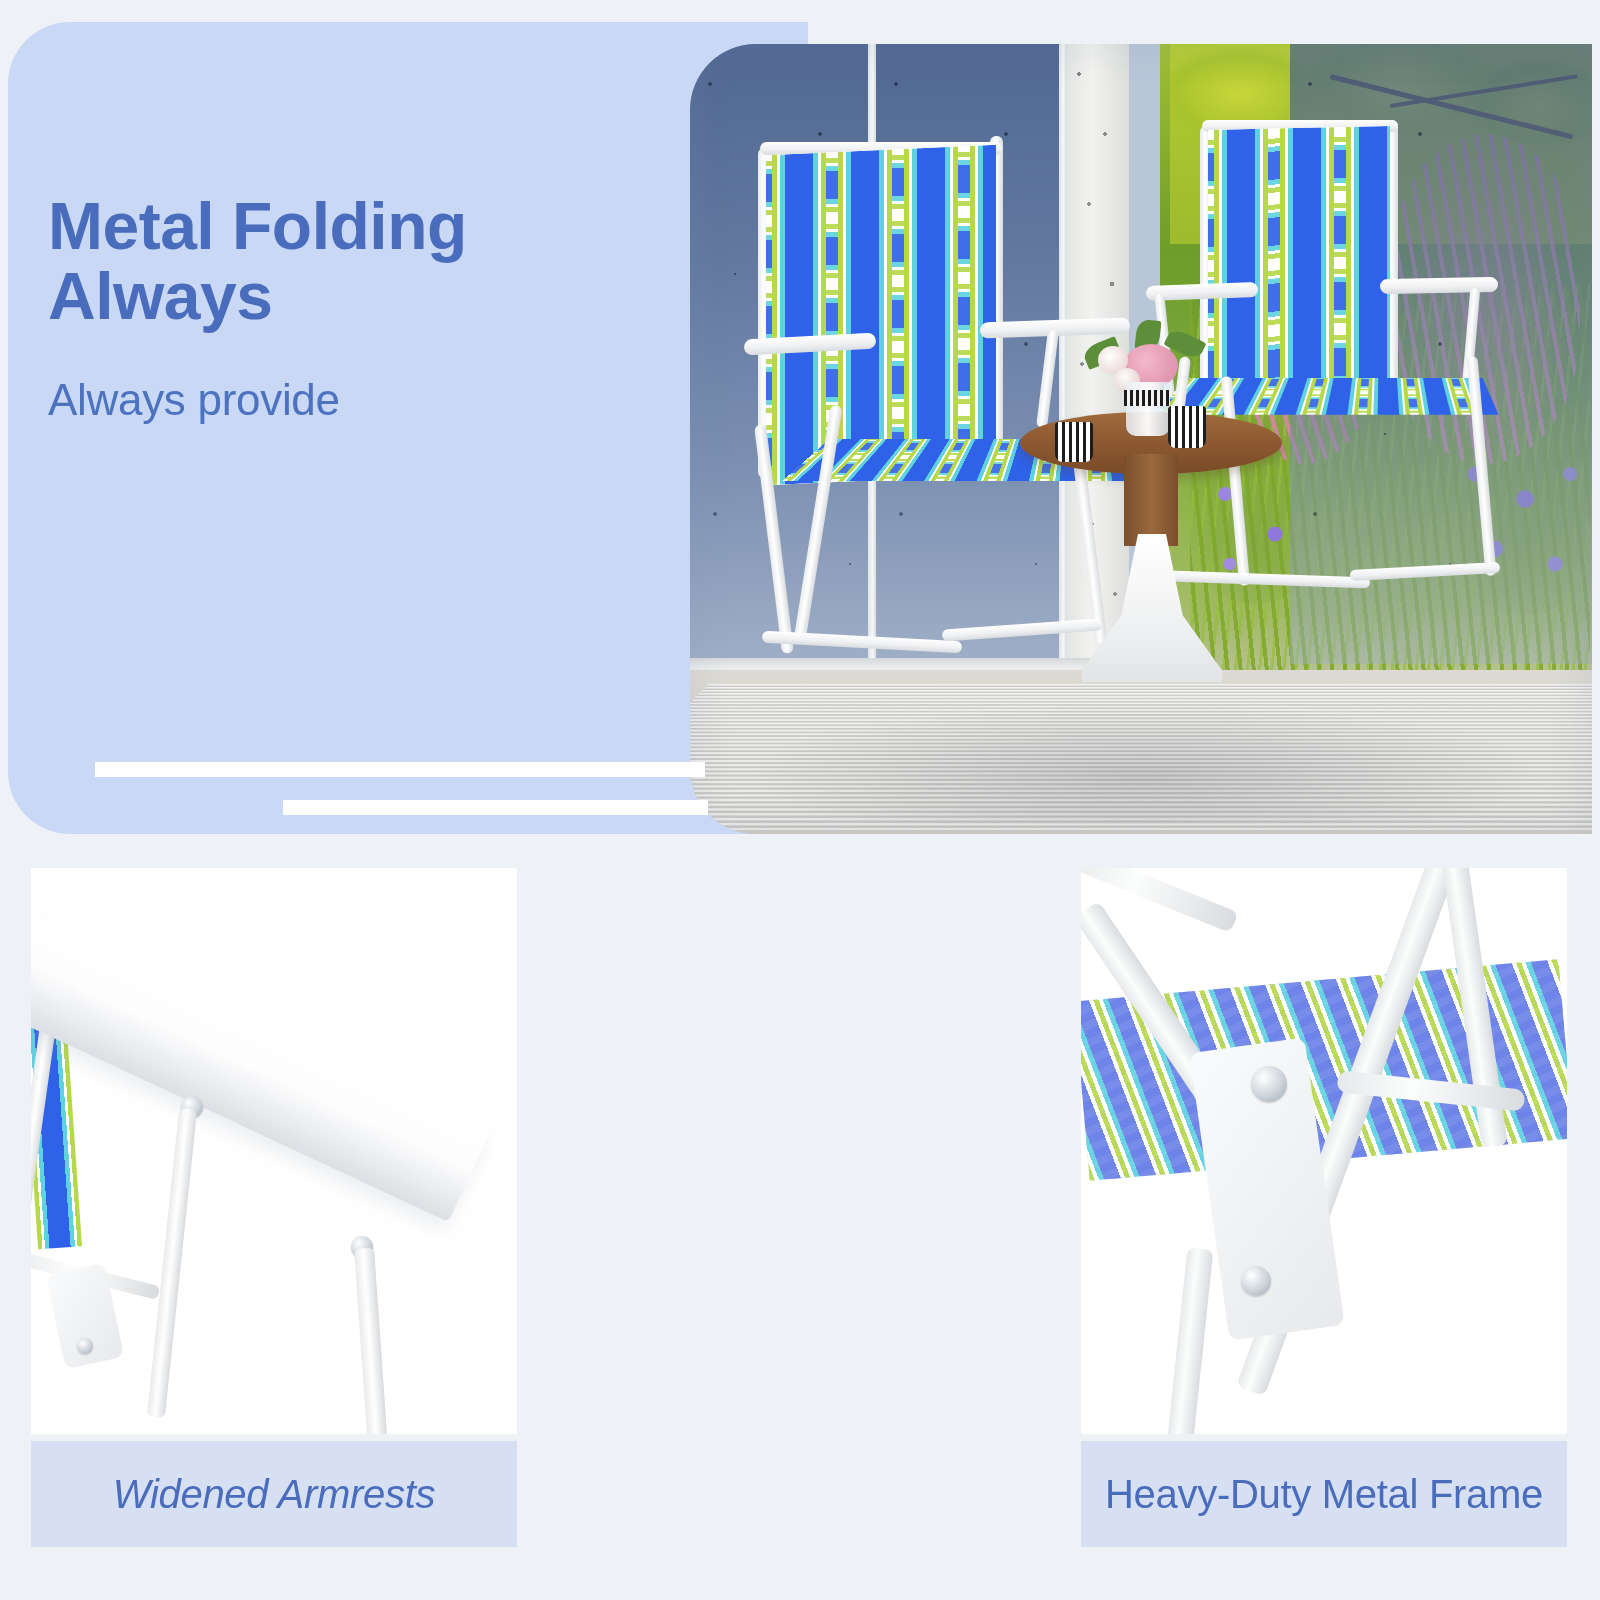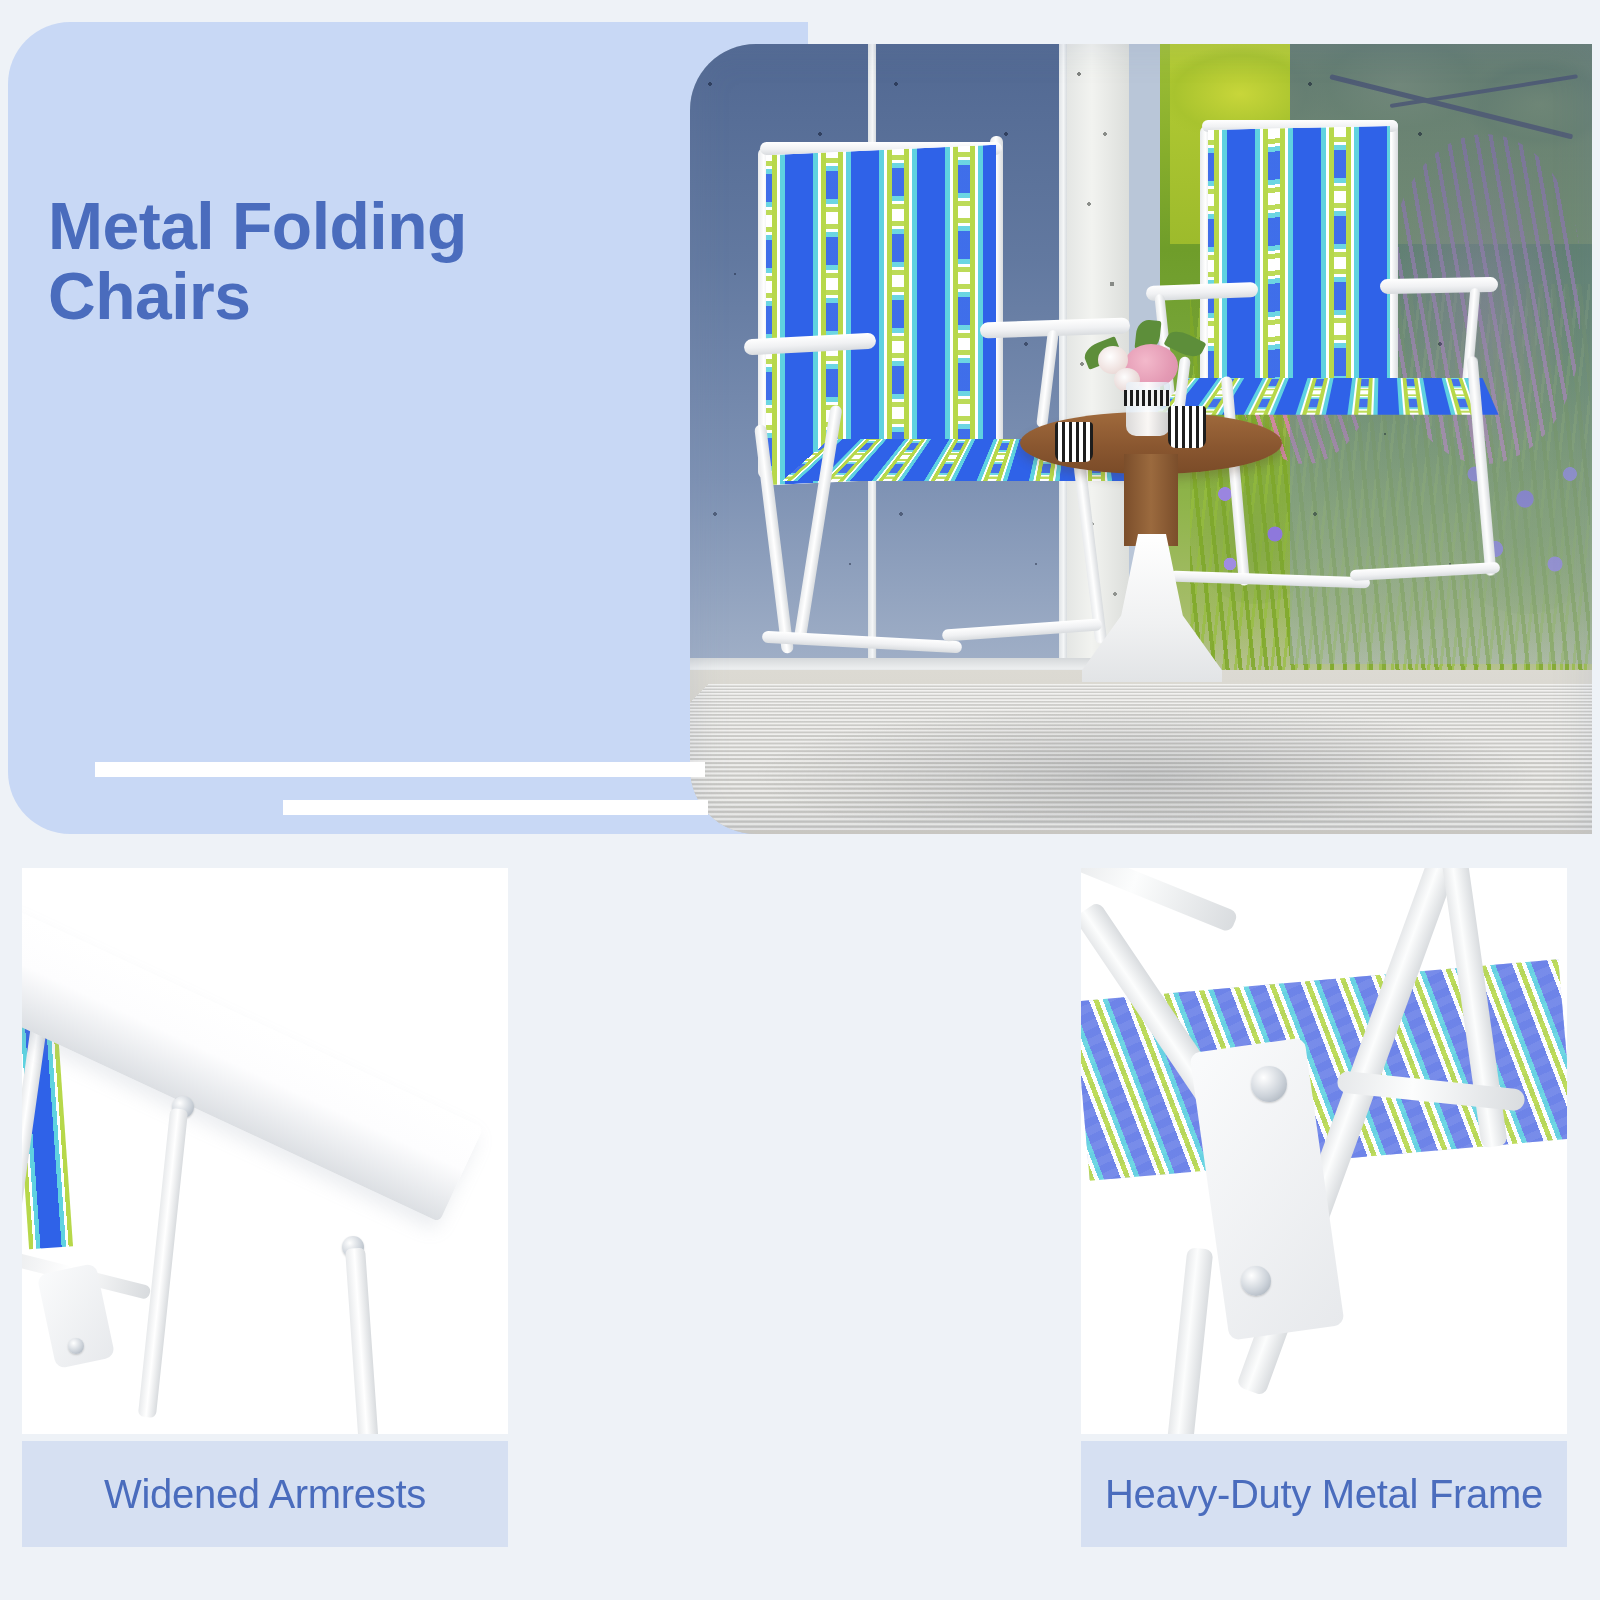--- a/index.html
+++ b/index.html
@@ -227,21 +227,21 @@
   .mug {
     position:absolute; border-radius:4px 4px 8px 8px;
     background:repeating-linear-gradient(90deg,#1d1d1d 0 3px,#ffffff 3px 7px);
   }
 
   
   #cards {
     position:absolute; left:0; top:868px; width:1600px; height:690px;
   }
   .card { position:absolute; top:0; width:486px; }
-  #card-1 { left:22px; }
+  #card-1 { left:31px;font-style:italic; }
   #card-2 { left:557px; }
   #card-3 { left:1081px; }
   .card-photo {
     position:relative; width:486px; height:566px;
     background:#ffffff; overflow:hidden;
   }
   .card-caption {
     margin-top:7px; width:486px; height:106px;
     background:#d6e0f2;
     display:flex; align-items:center; justify-content:center;
@@ -314,24 +314,24 @@
 
 <section id="hero">
 
   <div id="hero-panel"></div>
   <div id="hero-panel-ext"></div>
 
   <div id="hero-text">
     <h1 id="hero-title">
       <br>
       <span>Metal Folding</span><br>
-      <span>Chairs</span>
+      <span>Always</span>
     </h1>
     <p id="hero-sub">
-      <br>
+      <span>Always provide</span><br>
       <br>
     </p>
   </div>
 
   <div id="hero-photo">
 
     <div class="bg-garden"></div>
     <div class="tree"></div>
     <div class="branch" style="left:640px;top:30px;width:250px;height:5px;transform:rotate(14deg);"></div>
     <div class="branch" style="left:700px;top:60px;width:190px;height:4px;transform:rotate(-9deg);"></div>

